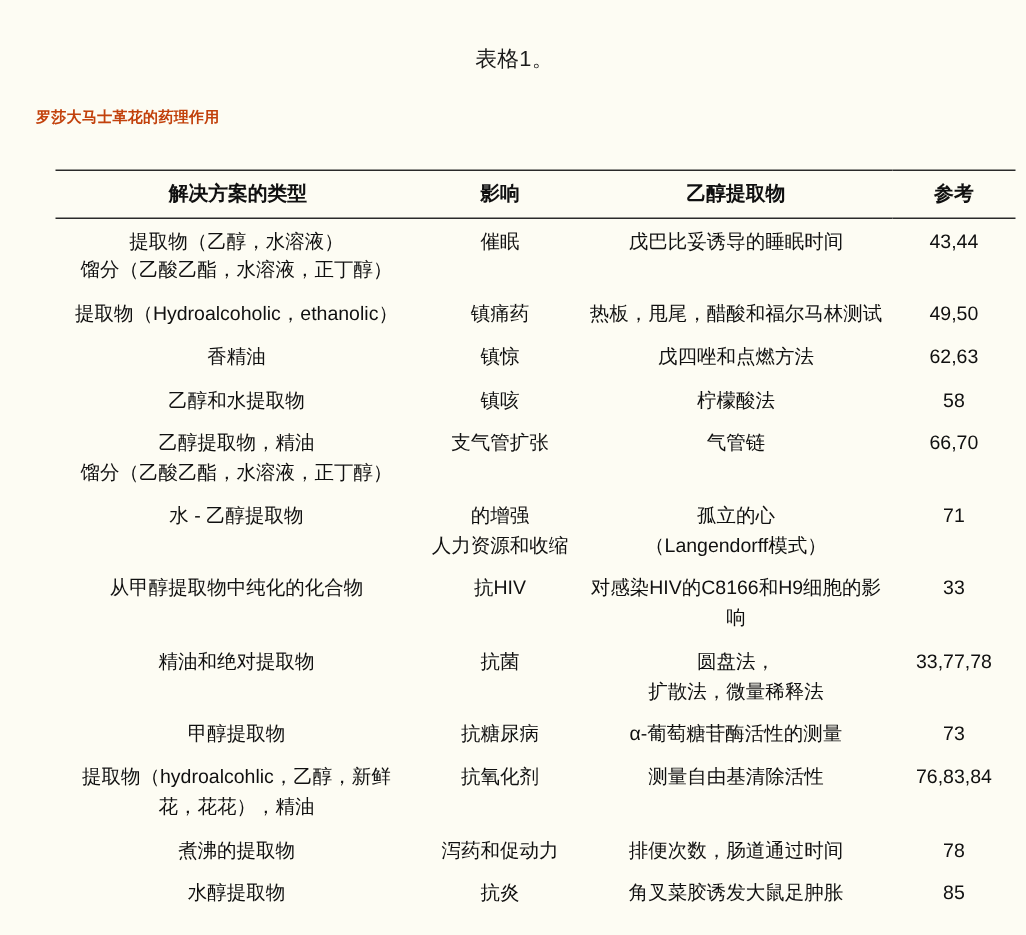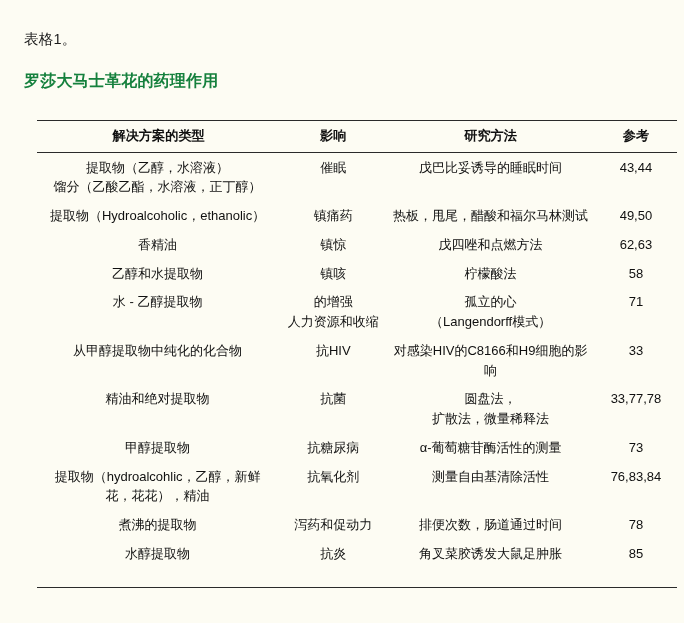--- a/index.html
+++ b/index.html
@@ -19,25 +19,26 @@
     width: 684px;
     height: 623px;
     padding: 30px 22px 20px 22px;
     background: #fdfcf3;
   }
   .table-label {
     font-size: 14.5px;
     color: #1b1b1b;
     margin: 0 0 22px 2px;
     letter-spacing: 0.2px;
+    text-align: center;
   }
   .table-title {
-    font-size: 16px;
+    font-size: 10px;
     font-weight: bold;
-    color: #15803d;
+    color: #c2410c;
     margin: 0 0 28px 2px;
     letter-spacing: 0.2px;
   }
   table.ph-table {
     width: 100%;
     border-collapse: collapse;
     font-size: 13px;
     margin-left: 15px;
   }
   table.ph-table thead th {
@@ -89,21 +90,21 @@
 <div class="page">
 
   <div class="table-label">表格1。</div>
   <div class="table-title">罗莎大马士革花的药理作用</div>
 
   <table class="ph-table">
     <thead>
       <tr>
         <th class="col-type">解决方案的类型</th>
         <th class="col-effect">影响</th>
-        <th class="col-method">研究方法</th>
+        <th class="col-method">乙醇提取物</th>
         <th class="col-ref">参考</th>
       </tr>
     </thead>
     <tbody>
 
       <tr>
         <td class="c-type">
           <span class="line2">提取物（乙醇，水溶液）</span>
           <span class="line2">馏分（乙酸乙酯，水溶液，正丁醇）</span>
         </td>
@@ -156,20 +157,35 @@
           <span class="line2">镇咳</span>
         </td>
         <td class="c-method">
           <span class="line2">柠檬酸法</span>
         </td>
         <td class="c-ref">
           <span class="line2">58</span>
         </td>
       </tr>
 
+      <tr>
+        <td class="c-type">
+          <span class="line2">乙醇提取物，精油</span>
+          <span class="line2">馏分（乙酸乙酯，水溶液，正丁醇）</span>
+        </td>
+        <td class="c-effect">
+          <span class="line2">支气管扩张</span>
+        </td>
+        <td class="c-method">
+          <span class="line2">气管链</span>
+        </td>
+        <td class="c-ref">
+          <span class="line2">66,70</span>
+        </td>
+      </tr>
 
       <tr>
         <td class="c-type">
           <span class="line2">水 - 乙醇提取物</span>
         </td>
         <td class="c-effect">
           <span class="line2">的增强</span>
           <span class="line2">人力资源和收缩</span>
         </td>
         <td class="c-method">

